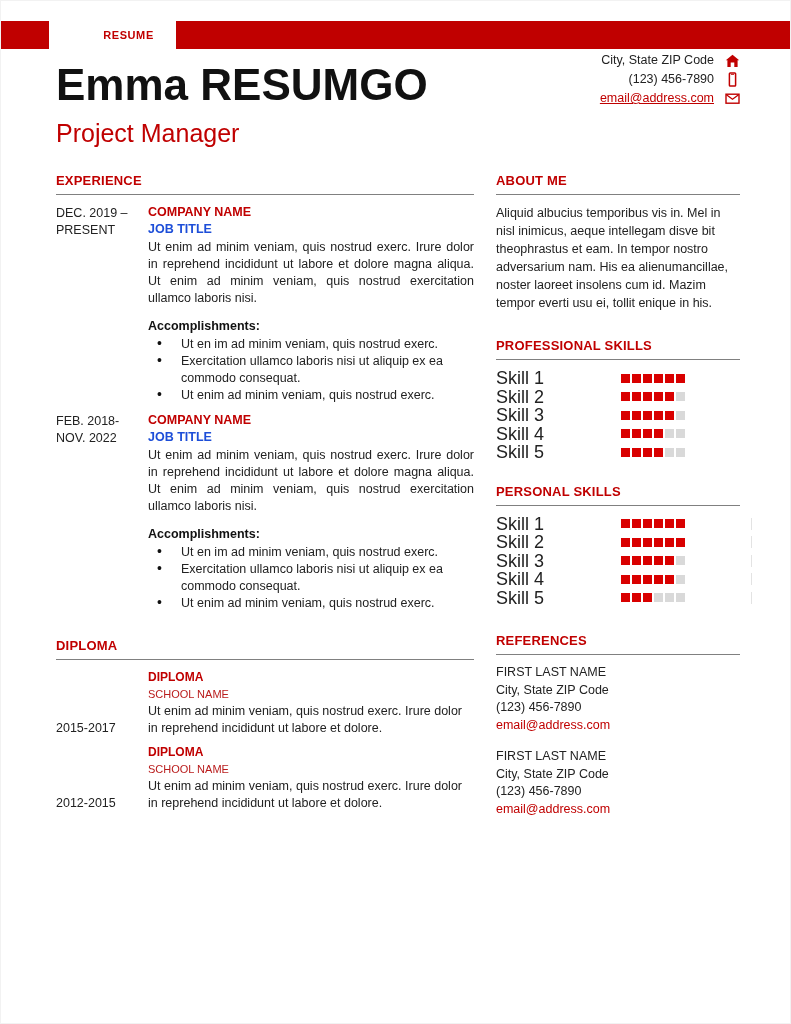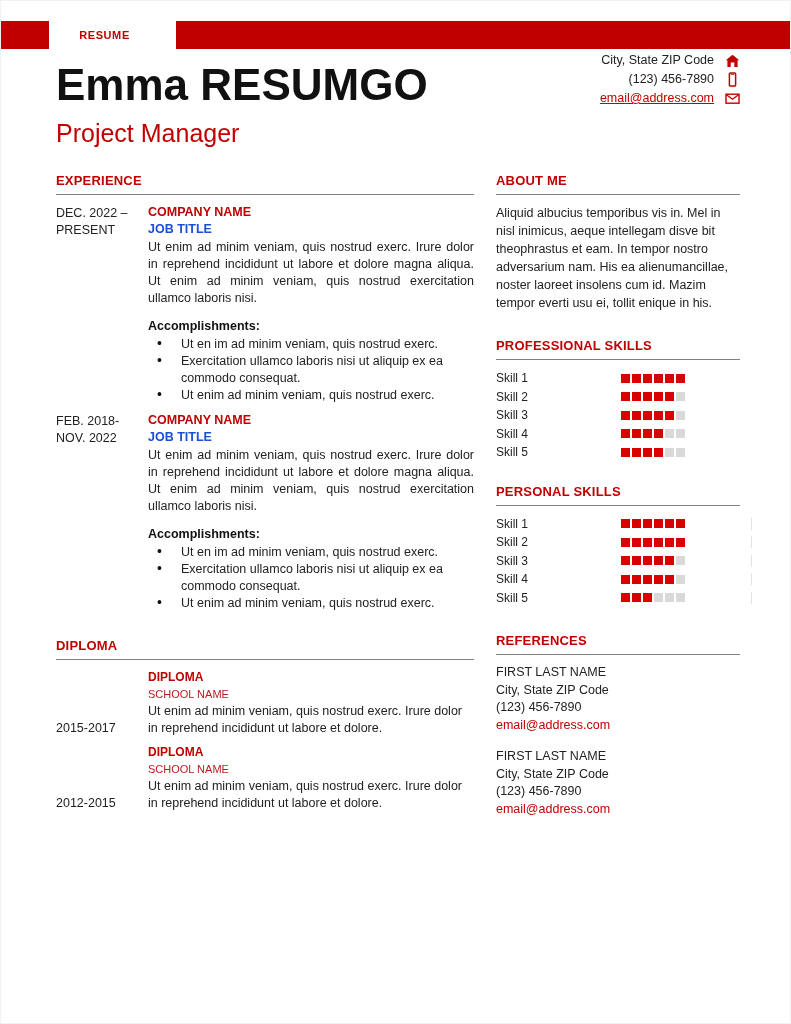--- a/index.html
+++ b/index.html
@@ -33,21 +33,21 @@
   .topbar-left-block {
     position: absolute;
     left: 0;
     top: 0;
     width: 48px;
     height: 28px;
     background: #c00000;
   }
   .topbar-label {
     position: absolute;
-    left: 40px;
+    left: 64px;
     top: 0;
     width: 127px;
     height: 28px;
     line-height: 28px;
     text-align: center;
     color: #c00000;
     font-size: 11px;
     font-weight: bold;
     letter-spacing: 0.6px;
   }
@@ -256,21 +256,21 @@
   .skills-table { width: 100%; }
   .skill-row {
     display: flex;
     align-items: center;
     height: 18.5px;
     position: relative;
   }
   .skill-name {
     width: 125px;
     flex: none;
-    font-size: 12px;
+    font-size: 18px;
     color: #222222;
     line-height: 18.5px;
   }
   .skill-meter {
     display: flex;
     gap: 2px;
     align-items: center;
   }
   .sq {
     width: 9px;
@@ -348,21 +348,21 @@
     </div>
   </div>
 
   <div class="col-left">
 
     <div class="section">
       <div class="section-title">EXPERIENCE</div>
       <div class="section-rule"></div>
 
       <div class="entry">
-        <div class="entry-date">DEC. 2022 – PRESENT</div>
+        <div class="entry-date">DEC. 2019 – PRESENT</div>
         <div class="entry-body">
           <div class="entry-company">COMPANY NAME</div>
           <div class="entry-role">JOB TITLE</div>
           <div class="entry-desc">Ut enim ad minim veniam, quis nostrud exerc. Irure dolor in reprehend incididunt ut labore et dolore magna aliqua. Ut enim ad minim veniam, quis nostrud exercitation ullamco laboris nisi.</div>
           <div class="acc-title">Accomplishments:</div>
           <ul class="acc-list">
             <li>Ut en im ad minim veniam, quis nostrud exerc.</li>
             <li>Exercitation ullamco laboris nisi ut aliquip ex ea commodo consequat.</li>
             <li>Ut enim ad minim veniam, quis nostrud exerc.</li>
           </ul>

